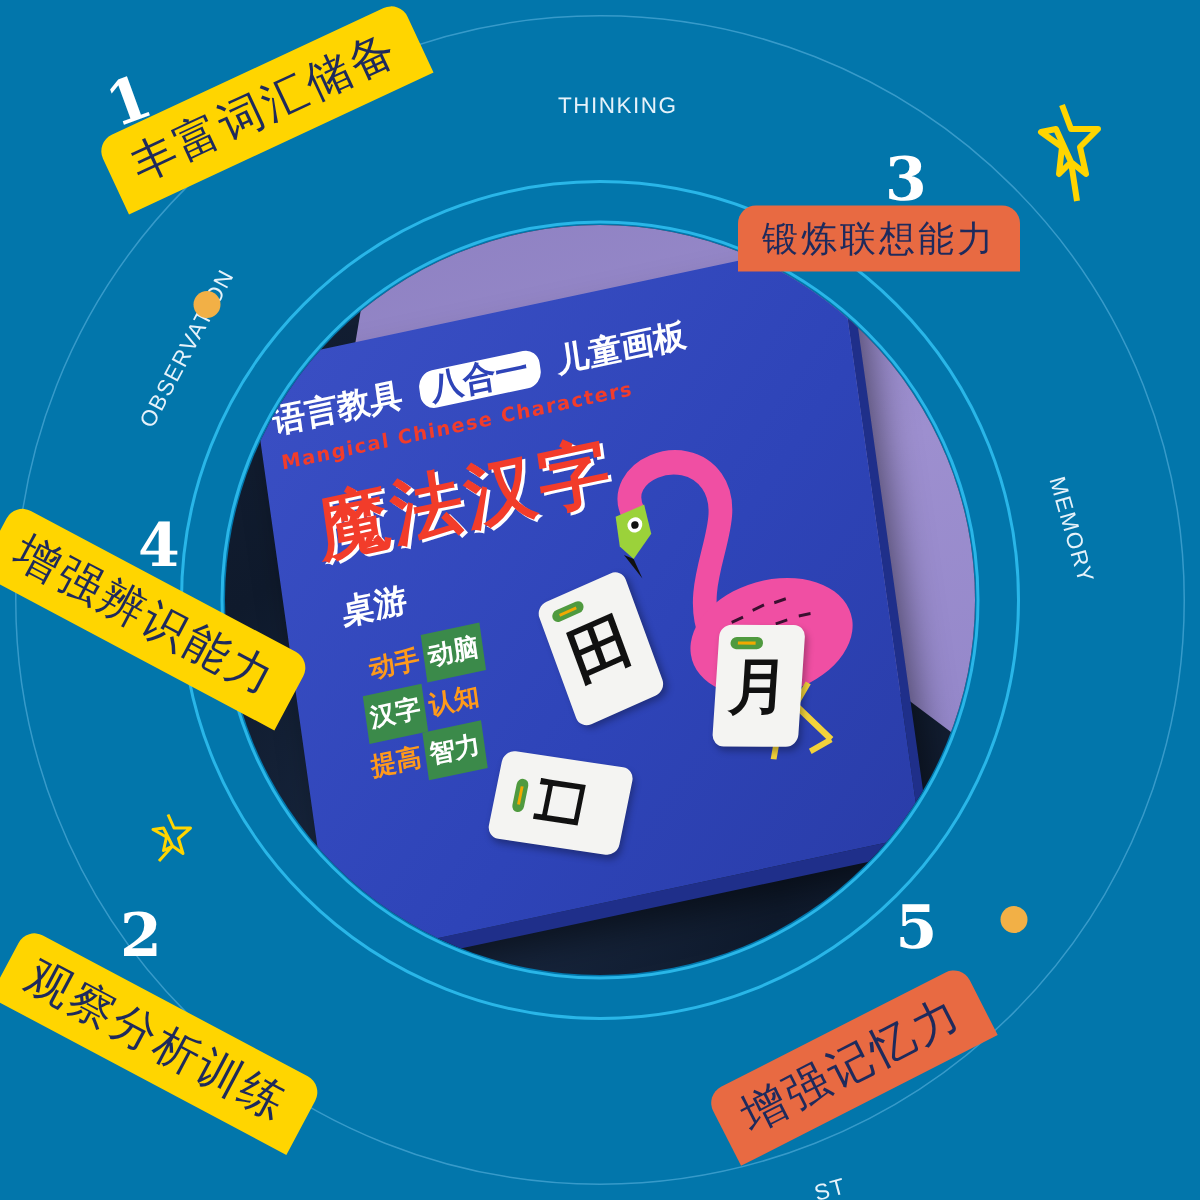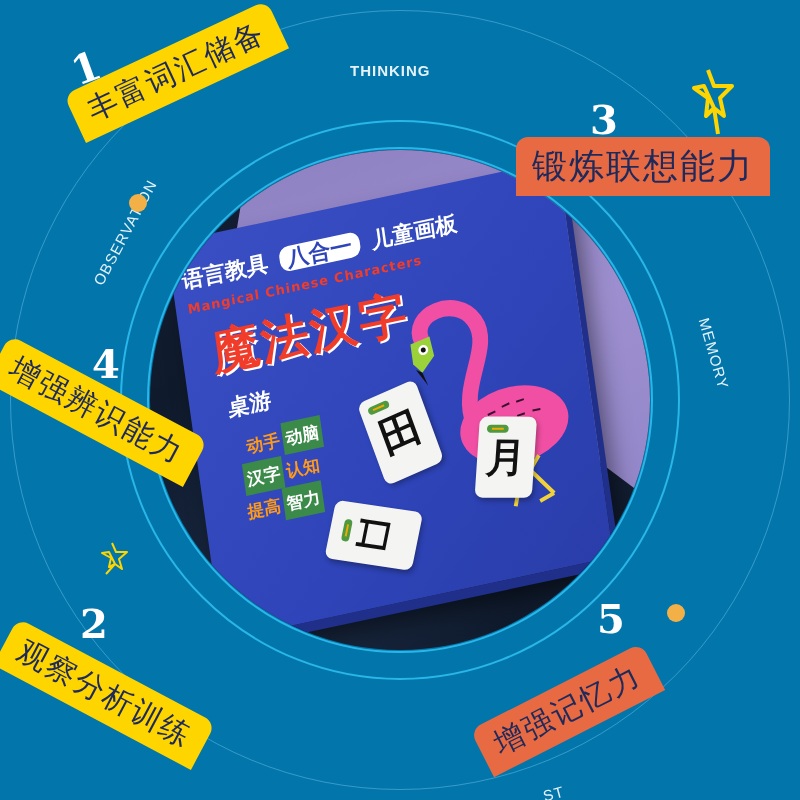--- a/index.html
+++ b/index.html
@@ -83,40 +83,40 @@
       <span class="pill" style="left:8px;top:8px;"></span>
         <span>月</span>
     </div>
     <div class="card" style="left:120px;top:300px;width:90px;height:58px;font-size:36px;transform:rotate(20deg);">
       <span class="pill" style="left:6px;top:24px;transform:rotate(90deg);"></span>
         <span style="transform:rotate(90deg);display:inline-block;">口</span>
     </div>
   </div>
 </div>
 
-<div class="ring-word" style="left:350px;top:62px;font-weight:bold;">THINKING</div>
+<div class="ring-word" style="left:372px;top:62px;">THINKING</div>
 <div class="ring-word" style="left:90px;top:280px;transform:rotate(-62deg);transform-origin:left top;">OBSERVATION</div>
 <div class="ring-word" style="left:712px;top:316px;transform:rotate(74deg);transform-origin:left top;">MEMORY</div>
 <div class="ring-word" style="left:543px;top:785px;transform:rotate(-15deg);">ST</div>
 
 <div class="dot" style="left:129px;top:194px;"></div>
 <div class="dot" style="left:667px;top:604px;"></div>
 
 <svg class="abs" style="left:682px;top:64px;" width="60" height="80" viewBox="0 0 60 80">
   <path d="M26 6 L32 22 L50 22 L38 34 L42 52 L32 44 L36 70 M32 44 L24 52 L26 34 L12 24 L22 22 Z" fill="none" stroke="#ffd500" stroke-width="4" stroke-linejoin="round"></path>
 </svg>
 <svg class="abs" style="left:96px;top:540px;" width="36" height="40" viewBox="0 0 36 40">
   <path d="M16 3 L20 12 L31 12 L23 19 L26 29 L19 24 L10 34 M19 24 L13 27 L15 18 L6 13 L13 12 Z" fill="none" stroke="#ffd500" stroke-width="2" stroke-linejoin="round"></path>
 </svg>
 
 <div class="num" style="left:72px;top:44px;transform:rotate(-20deg);">1</div>
 <div class="label yellow" style="left:86px;top:40px;transform:rotate(-25deg);transform-origin:left bottom;top:90px;">丰富词汇储备</div>
 
 <div class="num" style="left:590px;top:96px;">3</div>
-<div class="label orange" style="left:516px;top:137px;font-size:35px;">锻炼联想能力</div>
+<div class="label orange" style="left:492px;top:137px;font-size:24px;">锻炼联想能力</div>
 
 <div class="num" style="left:92px;top:340px;">4</div>
 <div class="label yellow" style="left:10px;top:335px;transform:rotate(28deg);transform-origin:left top;">增强辨识能力</div>
 
 <div class="num" style="left:80px;top:600px;">2</div>
 <div class="label yellow" style="left:18px;top:618px;transform:rotate(28deg);transform-origin:left top;">观察分析训练</div>
 
 <div class="num" style="left:597px;top:595px;">5</div>
 <div class="label orange" style="left:470px;top:730px;transform:rotate(-27deg);transform-origin:left top;">增强记忆力</div>
 

